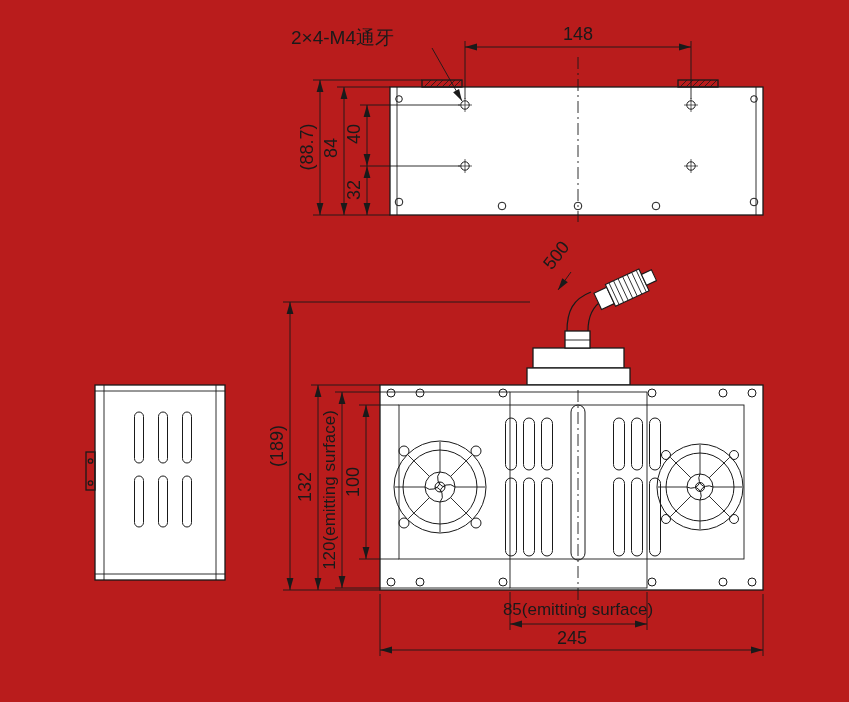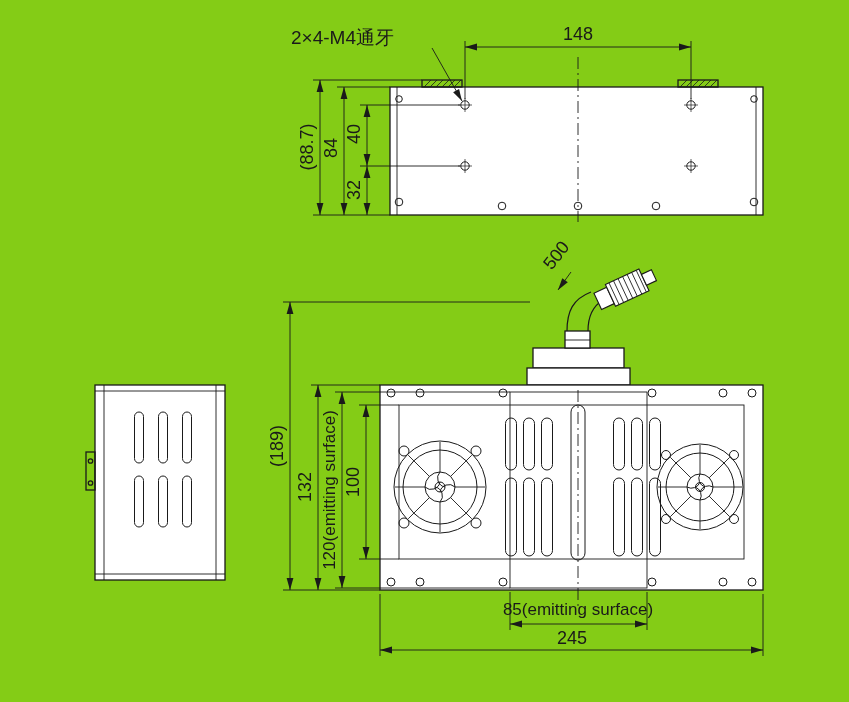--- a/index.html
+++ b/index.html
@@ -1,16 +1,16 @@
 <!DOCTYPE html>
 <html><head>
 <meta charset="utf-8">
 <style>
   html,body{margin:0;padding:0;background:#ffffff;}
-  .canvas{position:relative;width:849px;height:702px;background:#84cc16;overflow:hidden;
+  .canvas{position:relative;width:849px;height:702px;background:#b91c1c;overflow:hidden;
           font-family:"Liberation Sans", sans-serif;}
   svg text{font-family:"Liberation Sans", sans-serif;fill:#1a1a1a;}
   .dim{font-size:18px;}
   .dim-long{font-size:17px;}
   .callout{font-size:19px;}
 </style>
 </head>
 <body>
 
 <div class="canvas">

